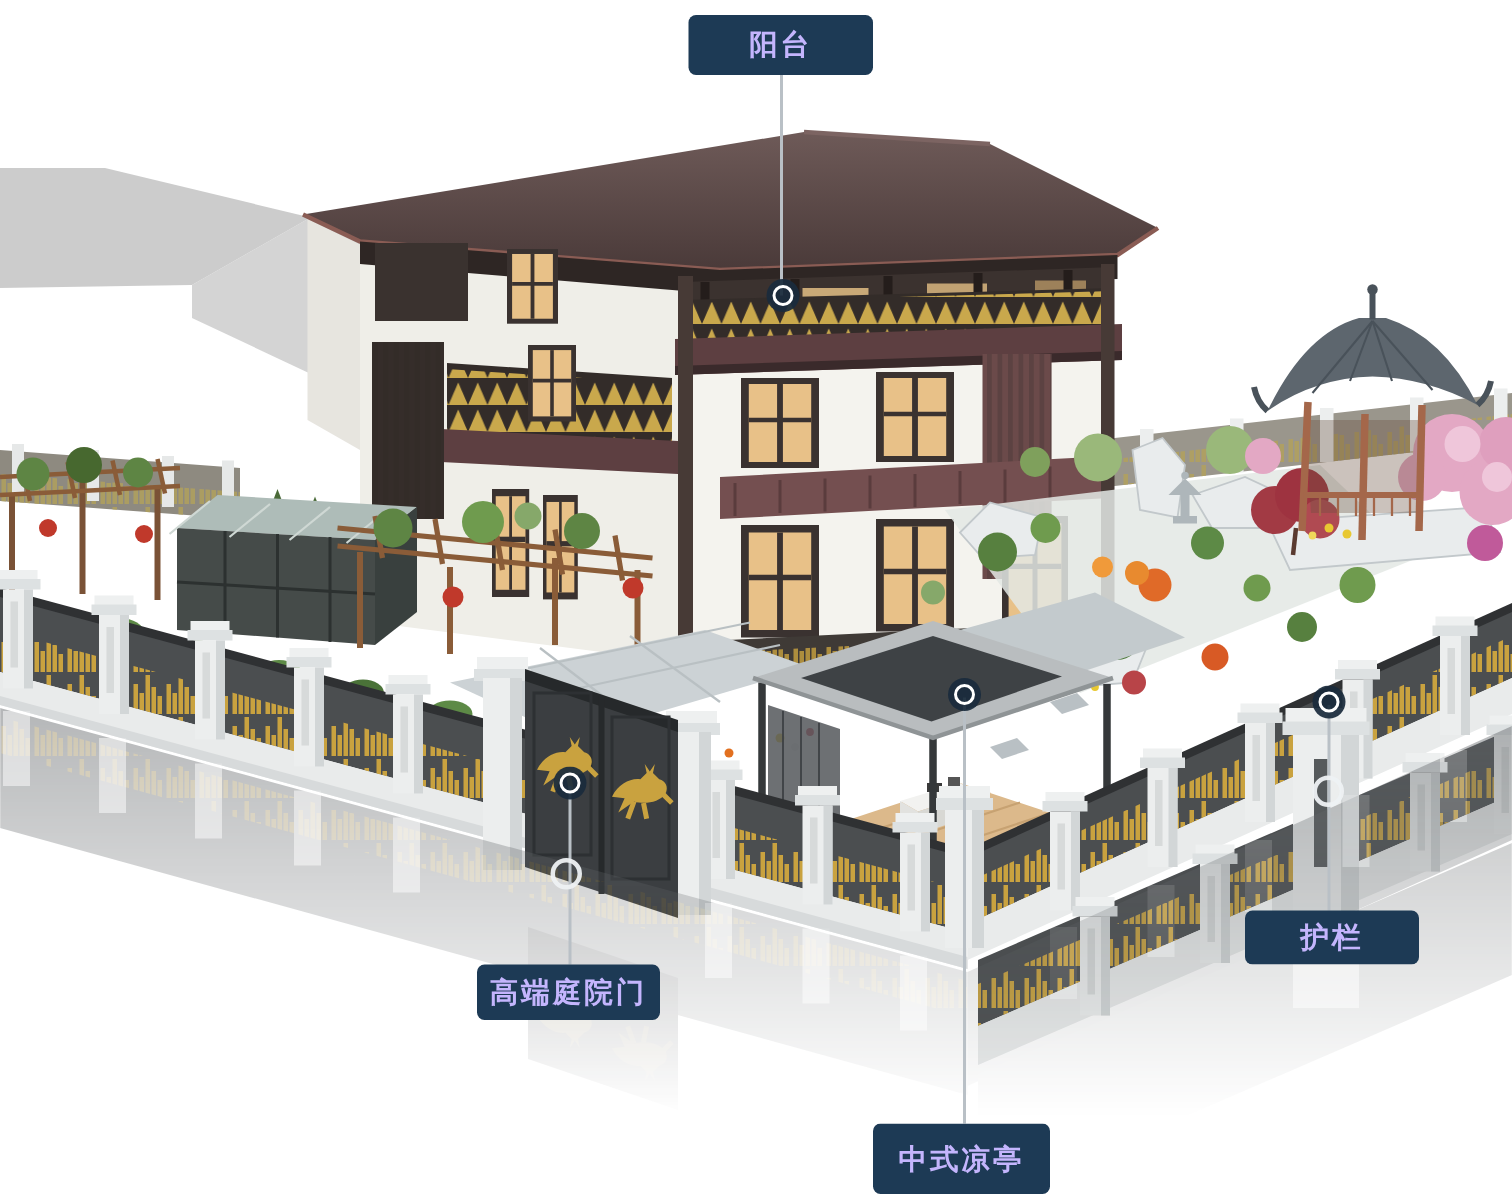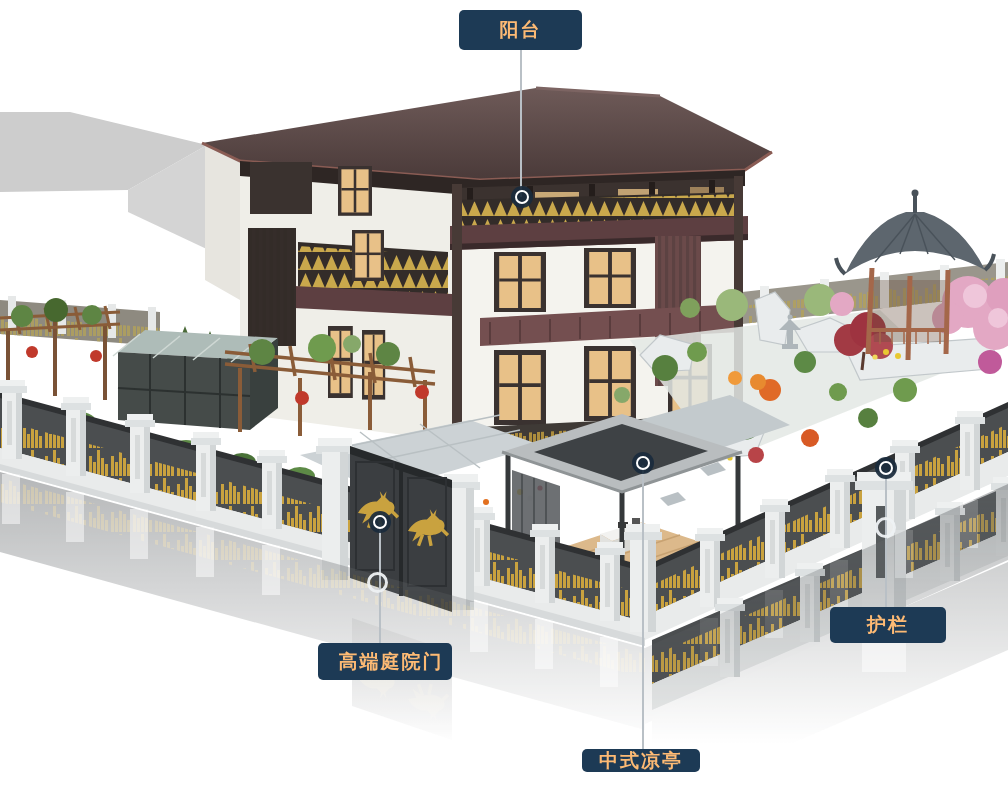--- a/index.html
+++ b/index.html
@@ -2,21 +2,21 @@
 <html><head>
 <meta charset="utf-8">
 <style>
   html,body{margin:0;padding:0;background:#fff;}
   .stage{position:relative;width:1008px;height:800px;background:#fff;overflow:hidden;
          font-family:"DejaVu Sans","Liberation Sans",sans-serif;}
   .scene{position:absolute;left:0;top:0;}
   
   .c-line{position:absolute;width:2px;background:#b9c0c6;z-index:5;}
   .c-label{position:absolute;display:flex;align-items:center;justify-content:center;
-           background:#1d3a55;color:#fdba74;font-size:19px;font-weight:700;
+           background:#1d3a55;color:#c4b5fd;font-size:19px;font-weight:700;
            letter-spacing:2px;border-radius:5px;z-index:7;}
   .hotspot{position:absolute;width:22px;height:22px;border-radius:50%;
            background:rgba(26,43,60,.93);z-index:6;}
   .hotspot::after{content:"";position:absolute;inset:4px;border:2.5px solid #fff;border-radius:50%;}
   .ring{position:absolute;width:15px;height:15px;border:3px solid rgba(238,241,243,.95);
         border-radius:50%;z-index:6;}
 </style>
 </head>
 <body>
 
@@ -500,24 +500,24 @@
     </g>
   </svg>
 
   <div class="c-line" style="left:520px;top:50px;height:147px;"></div>
   <div class="hotspot" style="left:511px;top:186px;"></div>
   <div class="c-label" style="left:459px;top:10px;width:123px;height:40px;">阳台</div>
 
   <div class="c-line" style="left:379px;top:524px;height:119px;"></div>
   <div class="hotspot" style="left:369px;top:511px;"></div>
   <div class="ring" style="left:367px;top:572px;"></div>
-  <div class="c-label" style="left:318px;top:643px;width:122px;height:37px;padding-left:12px;">高端庭院门</div>
+  <div class="c-label" style="left:318px;top:643px;width:122px;height:37px;">高端庭院门</div>
 
   <div class="c-line" style="left:642px;top:465px;height:284px;"></div>
   <div class="hotspot" style="left:632px;top:452px;"></div>
-  <div class="c-label" style="left:582px;top:749px;width:118px;height:23px;">中式凉亭</div>
+  <div class="c-label" style="left:582px;top:749px;width:118px;height:47px;">中式凉亭</div>
 
   <div class="c-line" style="left:885px;top:470px;height:137px;"></div>
   <div class="hotspot" style="left:875px;top:457px;"></div>
   <div class="ring" style="left:875px;top:517px;"></div>
   <div class="c-label" style="left:830px;top:607px;width:116px;height:36px;">护栏</div>
 
 </div>
 
 </body></html>

